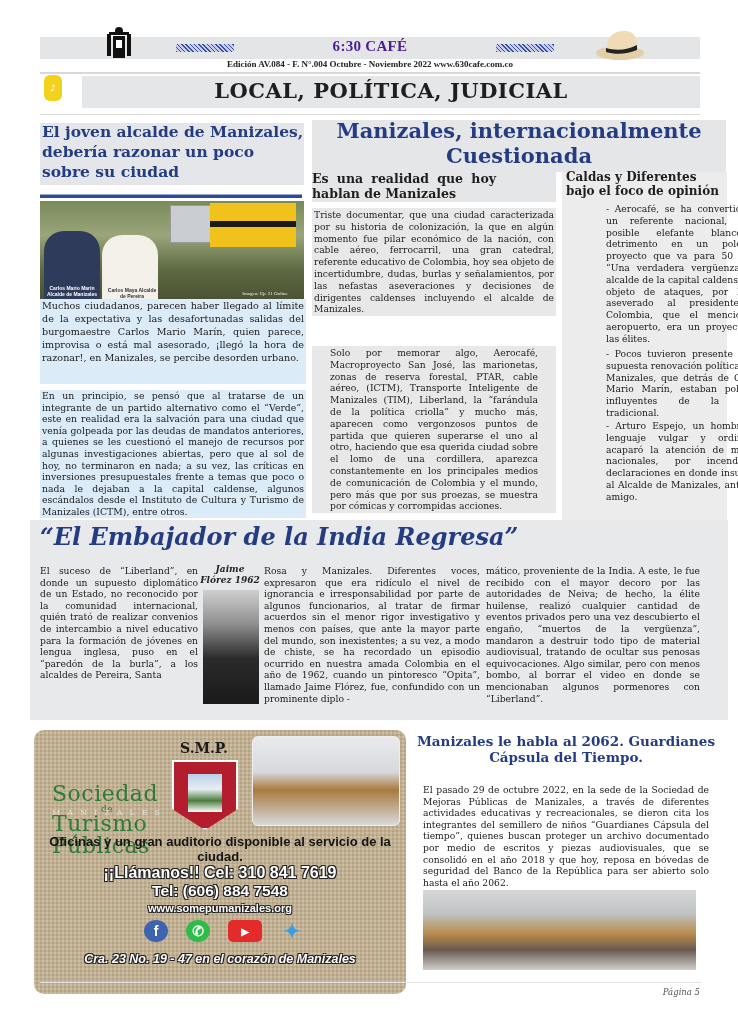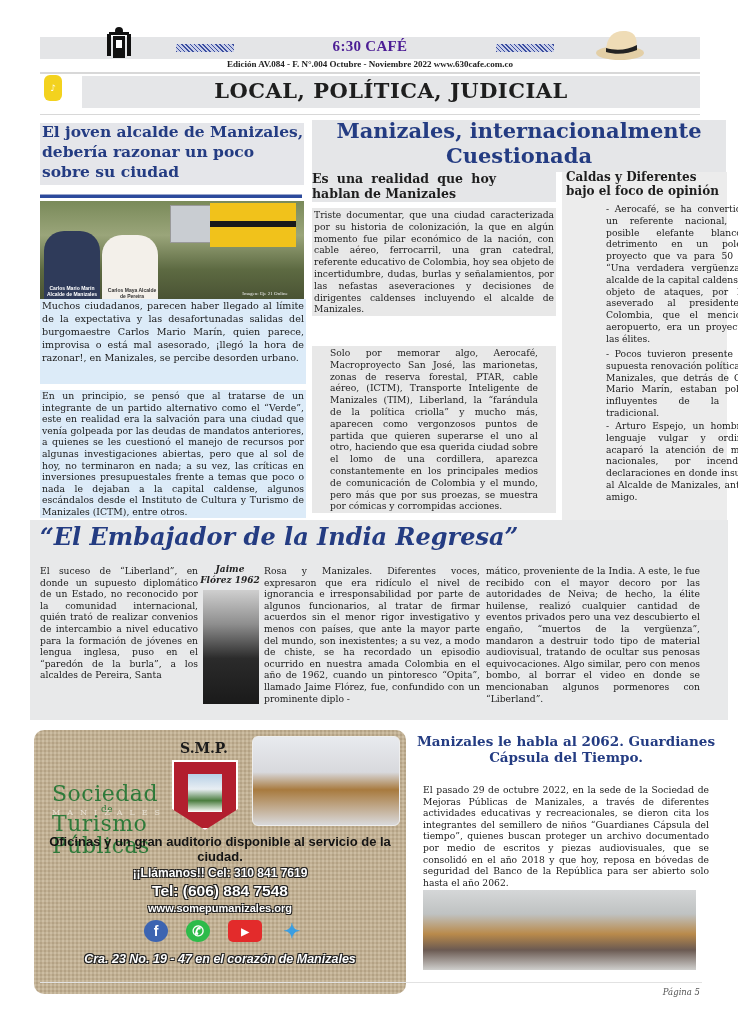--- a/index.html
+++ b/index.html
@@ -58,21 +58,21 @@
   .smp-name { left: 18px; top: 12px; width: 110px; font-family: "DejaVu Serif", serif; color: #2e7a3a; font-size: 22px; line-height: 22px; letter-spacing: .5px; margin-top: 41px; }
   .smp-de { font-size: 9px; display:block; text-align:center; line-height: 8px; }
   .smp-city { left: 18px; top: 78px; width: 108px; font-size: 8px; letter-spacing: 7px; color: #e7e0d3; }
   .smp-label { left: 138px; top: 10px; width: 64px; text-align: center; font-weight: bold; font-size: 14px; color: #1c1c1c; }
   .shield { left: 138px; top: 30px; width: 66px; height: 70px; background: #b21e2e; border: 2px solid #fff;
             clip-path: polygon(0 0, 100% 0, 100% 70%, 50% 100%, 0 70%); }
   .shield-in { position:absolute; left: 14px; top: 12px; width: 34px; height: 38px; background: linear-gradient(180deg, #b7d0e6 0%, #e8eef3 40%, #4b7d3f 70%, #ffffff 100%); }
   .auditorium { left: 218px; top: 6px; width: 148px; height: 90px; border-radius: 6px; background: linear-gradient(180deg, #e8eaee 0%, #d8d9dd 40%, #a87a3e 60%, #d9d9db 100%); border: 1px solid #eee; }
   .ad-text { left: 6px; width: 360px; text-align: center; font-family: "Liberation Sans", sans-serif; font-weight: bold; color: #141414; }
   .ad-t1 { top: 104px; font-size: 13px; line-height: 15px; }
-  .ad-t2 { top: 134px; font-size: 12px; line-height: 18px; color: #fff; text-shadow: 1px 1px 0 #222, -1px -1px 0 #222, 1px -1px 0 #222, -1px 1px 0 #222; }
+  .ad-t2 { top: 134px; font-size: 16px; line-height: 18px; color: #fff; text-shadow: 1px 1px 0 #222, -1px -1px 0 #222, 1px -1px 0 #222, -1px 1px 0 #222; }
   .ad-t3 { top: 152px; font-size: 15.5px; line-height: 18px; color: #fff; text-shadow: 1px 1px 0 #222, -1px -1px 0 #222, 1px -1px 0 #222, -1px 1px 0 #222; }
   .ad-t4 { top: 172px; font-size: 11px; line-height: 13px; color: #fff; text-shadow: 1px 1px 0 #222, -1px -1px 0 #222, 1px -1px 0 #222, -1px 1px 0 #222; }
   .social { left: 110px; top: 190px; width: 160px; display: flex; justify-content: space-between; }
   .soc { width: 24px; height: 22px; border-radius: 50%; display:flex; align-items:center; justify-content:center; color:#fff; font-weight:bold; font-family: "Liberation Sans", sans-serif; font-size: 14px; }
   .soc.fb { background: #3c64b1; }
   .soc.wa { background: #2dbb4a; }
   .soc.yt { background: #e32b2b; border-radius: 5px; width: 34px; font-size: 10px; }
   .soc.tw { background: transparent; color: #3a9ee2; font-size: 20px; }
   .ad-t5 { top: 222px; font-size: 12.5px; font-style: italic; color: #fff; text-shadow: 1px 1px 0 #222, -1px -1px 0 #222, 1px -1px 0 #222, -1px 1px 0 #222; }
 

